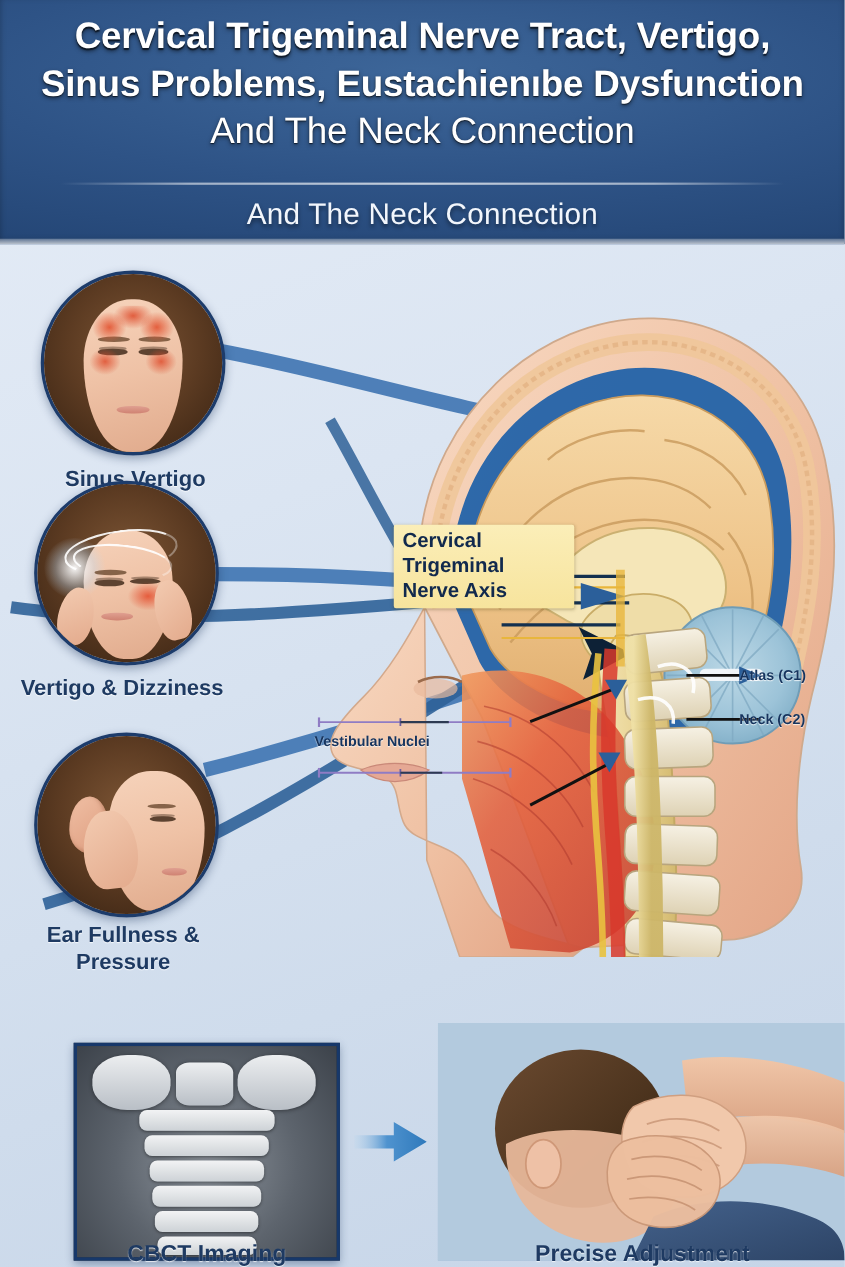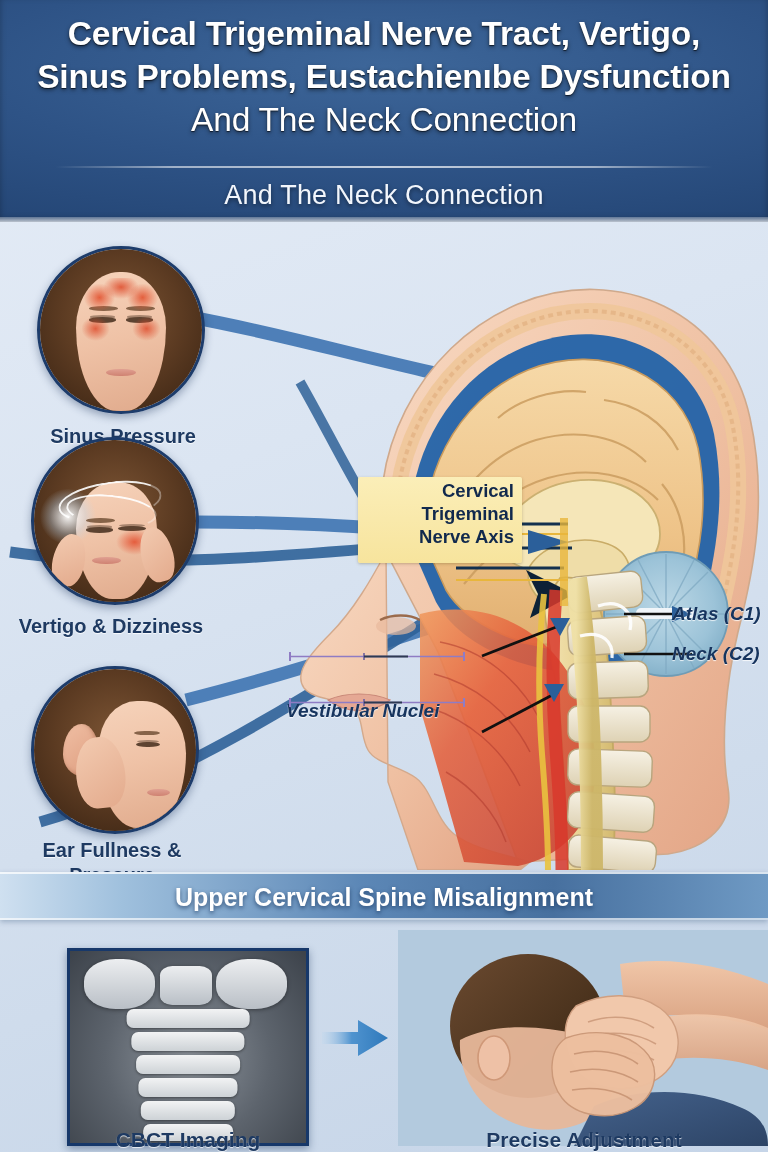--- a/index.html
+++ b/index.html
@@ -109,29 +109,29 @@
   .ear {
     position:absolute; border-radius:52% 48% 48% 52%/ 58% 58% 42% 42%;
     background: linear-gradient(140deg,#f0bfa4,#dd9c7e);
     box-shadow: inset -2px -2px 4px rgba(150,90,60,.5);
   }
 
   
   .anatomy { position: absolute; left: 268px; top: 222px; width: 500px; height: 648px; }
 
   .label-callout {
-    position: absolute; text-align: right; color: #11294d;
+    position: absolute; text-align: left; color: #11294d;
     font-size: 18.5px; font-weight: 700; line-height: 23px;
     background: linear-gradient(#fbeeb8,#f7e49d);
-    padding: 2px 8px 15px; border-radius: 2px;
+    padding: 2px 8px 5px; border-radius: 2px;
     box-shadow: 0 1px 3px rgba(80,70,20,.3);
   }
   .anat-label {
-    position: absolute; color: #16345e; font-size: 19px; font-weight: 700;
-    line-height: 24px; text-shadow: 0 1px 1px rgba(255,255,255,.8); font-style: italic;
+    position: absolute; color: #16345e; font-size: 13px; font-weight: 700;
+    line-height: 24px; text-shadow: 0 1px 1px rgba(255,255,255,.8);
   }
   .tick-rule { position: absolute; height: 9px; }
 
   
   .banner {
     position: absolute; left: 0; top: 872px; width: 768px; height: 48px;
     background: linear-gradient(to right, #cfe0f0 0%, #9fc0dd 16%, #5c87b6 47%, #47709f 72%, #6f9ac4 100%);
     border-top: 2px solid rgba(255,255,255,.75);
     border-bottom: 2px solid rgba(255,255,255,.65);
     box-shadow: 0 2px 5px rgba(40,70,110,.3);
@@ -199,21 +199,21 @@
       <div class="hair"></div>
       <div class="skin"></div>
       <div class="brow" style="left:30%; top:35%;"></div>
       <div class="brow" style="left:53%; top:35%;"></div>
       <div class="eye" style="left:30%; top:42%;"></div>
       <div class="eye" style="left:53%; top:42%;"></div>
       <div class="lips" style="top:74%;"></div>
       <div class="sinus-glow"></div>
     </div>
   </div>
-  <div class="sym-label" style="left:8px; top:424px;">Sinus Pressure</div>
+  <div class="sym-label" style="left:8px; top:424px;">Sinus Vertigo</div>
 
   <div class="sym" style="left:31px; top:437px;">
     <div class="face-bg">
       <div class="hair"></div>
       <div class="skin" style="left:26%; top:26%; width:50%; height:72%;"></div>
       <div class="glow-orb" style="left:4%; top:30%; width:34%; height:34%;"></div>
       <div class="swirl" style="left:15%; top:26%; width:64%; height:24%; transform:rotate(-8deg);"></div>
       <div class="swirl" style="left:20%; top:34%; width:56%; height:20%; transform:rotate(6deg);"></div>
       <div class="brow" style="left:32%; top:48%;"></div>
       <div class="eye" style="left:32%; top:54%;"></div>
@@ -403,34 +403,31 @@
     <div class="anat-label" style="left:404px; top:420px;">Neck (C2)</div>
 
     
     <svg class="tick-rule" style="left:18px; top:430px; width:182px;" viewBox="0 0 182 9">
       <line x1="4" y1="4.5" x2="178" y2="4.5" stroke="#8f7cc4" stroke-width="1.6"></line>
       <line x1="4" y1="0" x2="4" y2="9" stroke="#8f7cc4" stroke-width="2"></line>
       <line x1="178" y1="0" x2="178" y2="9" stroke="#8f7cc4" stroke-width="2"></line>
       <line x1="78" y1="1" x2="78" y2="8" stroke="#6b5fa0" stroke-width="1.6"></line>
       <line x1="78" y1="4.5" x2="122" y2="4.5" stroke="#2d3a52" stroke-width="2"></line>
     </svg>
-    <div class="anat-label" style="left:18px; top:440px;margin-top:37px;">Vestibular Nuclei</div>
+    <div class="anat-label" style="left:18px; top:440px;">Vestibular Nuclei</div>
 
     <svg class="tick-rule" style="left:18px; top:476px; width:182px;" viewBox="0 0 182 9">
       <line x1="4" y1="4.5" x2="178" y2="4.5" stroke="#8f7cc4" stroke-width="1.6"></line>
       <line x1="4" y1="0" x2="4" y2="9" stroke="#8f7cc4" stroke-width="2"></line>
       <line x1="178" y1="0" x2="178" y2="9" stroke="#8f7cc4" stroke-width="2"></line>
       <line x1="78" y1="1" x2="78" y2="8" stroke="#6b5fa0" stroke-width="1.6"></line>
       <line x1="78" y1="4.5" x2="116" y2="4.5" stroke="#2d3a52" stroke-width="2"></line>
     </svg>
   </div>
 
-  <div class="banner">
-    <div class="banner-text">Upper Cervical Spine Misalignment</div>
-  </div>
 
   <div class="bottom">
 
     <div class="xray-frame">
       <div class="xray-inner">
         <div class="skullpart" style="left:6%; top:4%; width:30%; height:26%;"></div>
         <div class="skullpart" style="left:62%; top:4%; width:30%; height:26%;"></div>
         <div class="skullpart" style="left:38%; top:8%; width:22%; height:20%; border-radius:24%;"></div>
         <div class="vert" style="top:30%; width:52%; height:10%;"></div>
         <div class="vert" style="top:42%; width:48%; height:10%;"></div>

